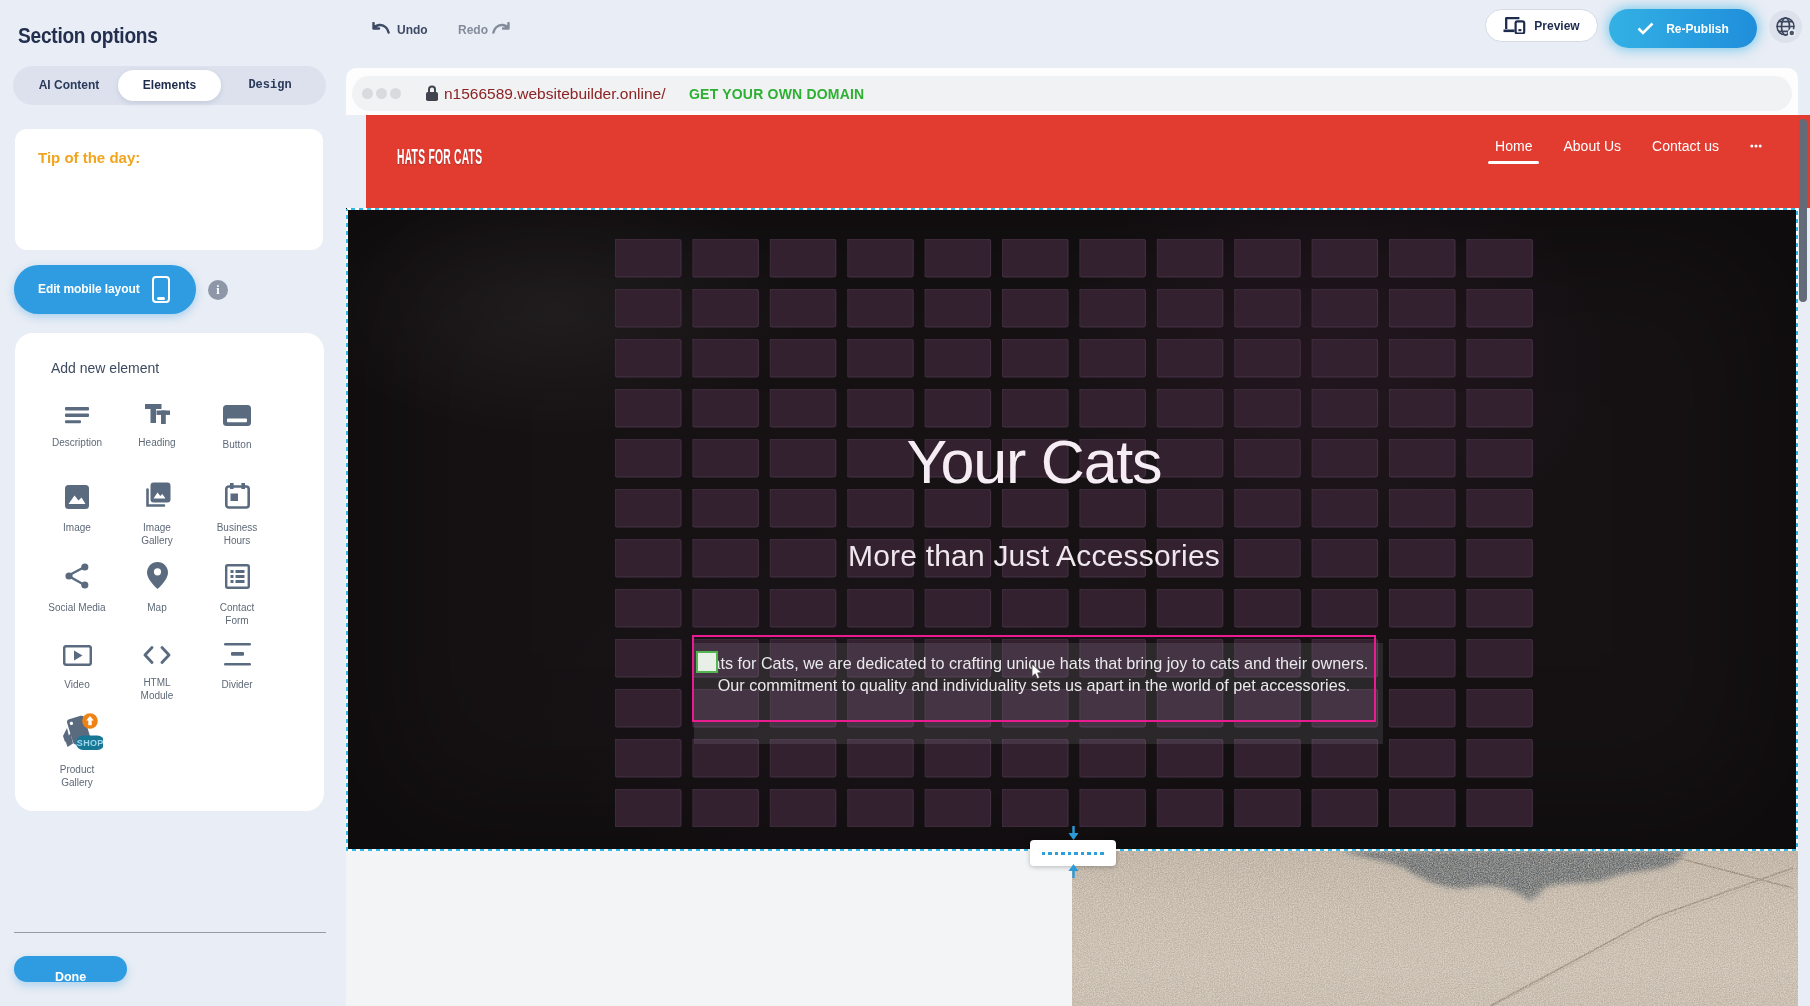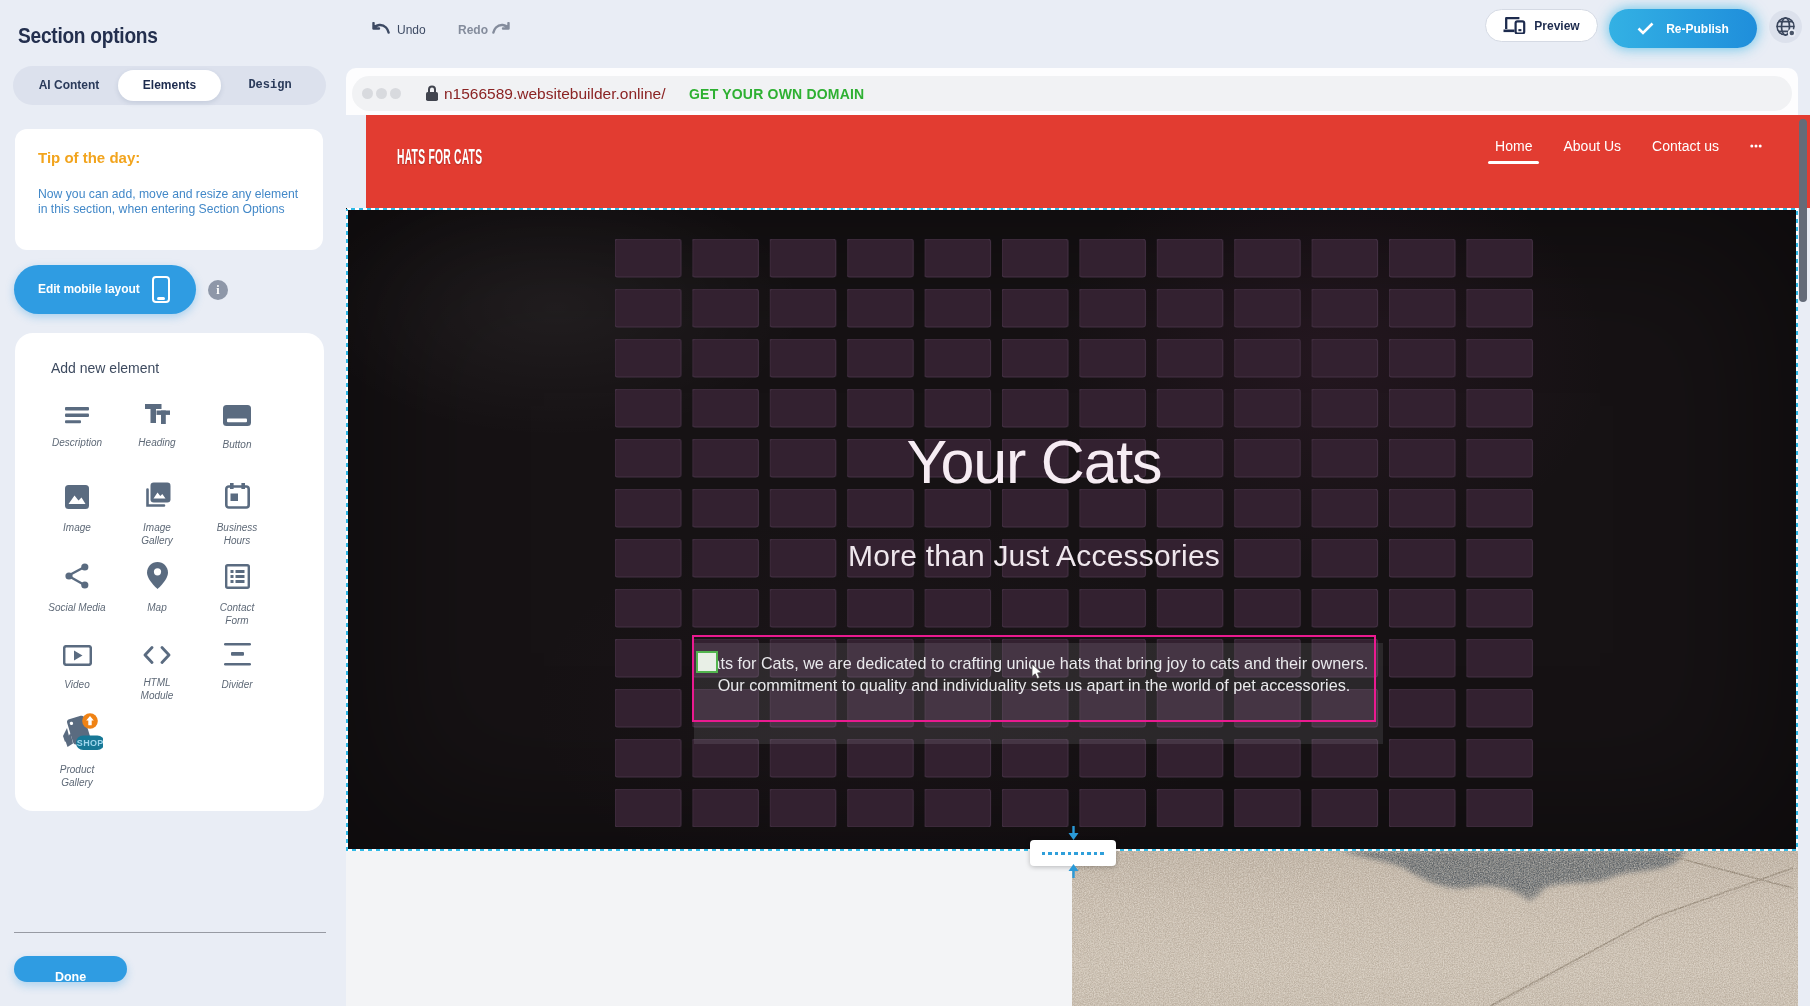--- a/index.html
+++ b/index.html
@@ -2,21 +2,21 @@
 <html><head>
 <meta charset="utf-8">
 <style>
   * { margin:0; padding:0; box-sizing:border-box; }
   html,body { width:1810px; height:1006px; overflow:hidden; }
   body { background:#e9edf5; font-family:"Liberation Sans", sans-serif; position:relative; }
   .abs { position:absolute; }
 
   
   .sec-title { left:18px; top:23px; font-size:22px; font-weight:bold; color:#232f4e; letter-spacing:-0.3px; transform:scaleX(0.87); transform-origin:left top; }
-  .undo-txt { left:397px; top:23px; font-size:12px; font-weight:normal; color:#3d4a63; }
+  .undo-txt { left:397px; top:23px; font-size:12px; font-weight:bold; color:#3d4a63; }
   .redo-txt { left:458px; top:23px; font-size:12px; font-weight:bold; color:#848c9c; }
 
   .btn-preview { left:1485px; top:9px; width:113px; height:33px; border-radius:17px; background:#ffffff; border:1px solid #d5dae4; display:flex; align-items:center; justify-content:center; gap:8px; }
   .btn-preview span { font-size:12px; font-weight:bold; color:#1d2b4e; }
   .btn-republish { left:1609px; top:9px; width:148px; height:39px; border-radius:20px;
      background:linear-gradient(90deg,#33b1e4,#1f8edb); box-shadow:0 0 13px 1px rgba(43,176,228,.65);
      display:flex; align-items:center; justify-content:center; gap:12px; }
   .btn-republish span { font-size:12px; font-weight:bold; color:#fff; }
   .globe-wrap { left:1769px; top:10px; width:33px; height:33px; border-radius:50%; background:#dce1ec; display:flex; align-items:center; justify-content:center; }
 
@@ -32,21 +32,21 @@
 
   .btn-mobile { left:14px; top:265px; width:182px; height:49px; border-radius:25px; background:#2f9ce2; box-shadow:0 3px 8px rgba(47,156,226,.35); }
   .btn-mobile .t { position:absolute; left:24px; top:0; height:49px; line-height:49px; font-size:12px; font-weight:bold; color:#fff; letter-spacing:-0.1px; }
   .phone { position:absolute; left:138px; top:11px; width:18px; height:27px; border:2.6px solid #fff; border-radius:4px; }
   .phone:after { content:""; position:absolute; left:3px; bottom:1.5px; right:3px; height:2.4px; background:#fff; border-radius:2px; }
   .info-i { left:208px; top:280px; width:20px; height:20px; border-radius:50%; background:#8e97a8; color:#fff; font-size:12px; font-weight:bold; text-align:center; line-height:20px; font-family:"Liberation Serif",serif; }
 
   .panel-card { left:15px; top:333px; width:309px; height:478px; border-radius:18px; background:#fff; }
   .panel-title { position:absolute; left:36px; top:27px; font-size:14px; color:#3d4a5f; }
   .el { position:absolute; width:90px; text-align:center; }
-  .el .lbl { margin-top:9px; font-size:10px; line-height:12.5px; color:#5e6977;font-style:italic; }
+  .el .lbl { margin-top:9px; font-size:10px; line-height:12.5px; color:#5e6977; }
   .el svg { display:inline-block; }
 
   .panel-divider { left:14px; top:932px; width:312px; height:1px; background:#979aa3; }
   .btn-done { left:14px; top:956px; width:113px; height:26px; border-radius:21px; background:#2f9ce2; box-shadow:0 4px 8px rgba(47,156,226,.3); color:#fff; font-size:12.5px; font-weight:bold; text-align:center; line-height:42px; }
 
   
   .chrome { left:346px; top:68px; width:1452px; height:47px; background:#fdfdfe; border-radius:10px 10px 0 0; }
   .url-pill { position:absolute; left:6px; top:8px; width:1440px; height:35px; border-radius:18px; background:#f1f2f4; }
   .dot { position:absolute; top:12px; width:11px; height:11px; border-radius:50%; background:#d8dade; }
   .lock { position:absolute; left:73px; top:9px; }
@@ -131,21 +131,20 @@
 <div class="abs tabs">
   <div class="tab-lbl" style="left:11px;width:90px;">AI Content</div>
   <div class="tab-active">
       <span>Elements</span>
     </div>
   <div class="tab-lbl" style="left:217px;width:80px;font-family:Liberation Mono, monospace;">Design</div>
 </div>
 
 <div class="abs tip-card">
   <div class="tip-title">Tip of the day:</div>
-  <div class="tip-body">Now you can add, move and resize any element<br>in this section, when entering Section Options</div>
 </div>
 
 <div class="abs btn-mobile">
     <span class="t">Edit mobile layout</span>
     <span class="phone"></span>
   </div>
 <div class="abs info-i">i</div>
 
 <div class="abs panel-card">
   <div class="panel-title">Add new element</div>

